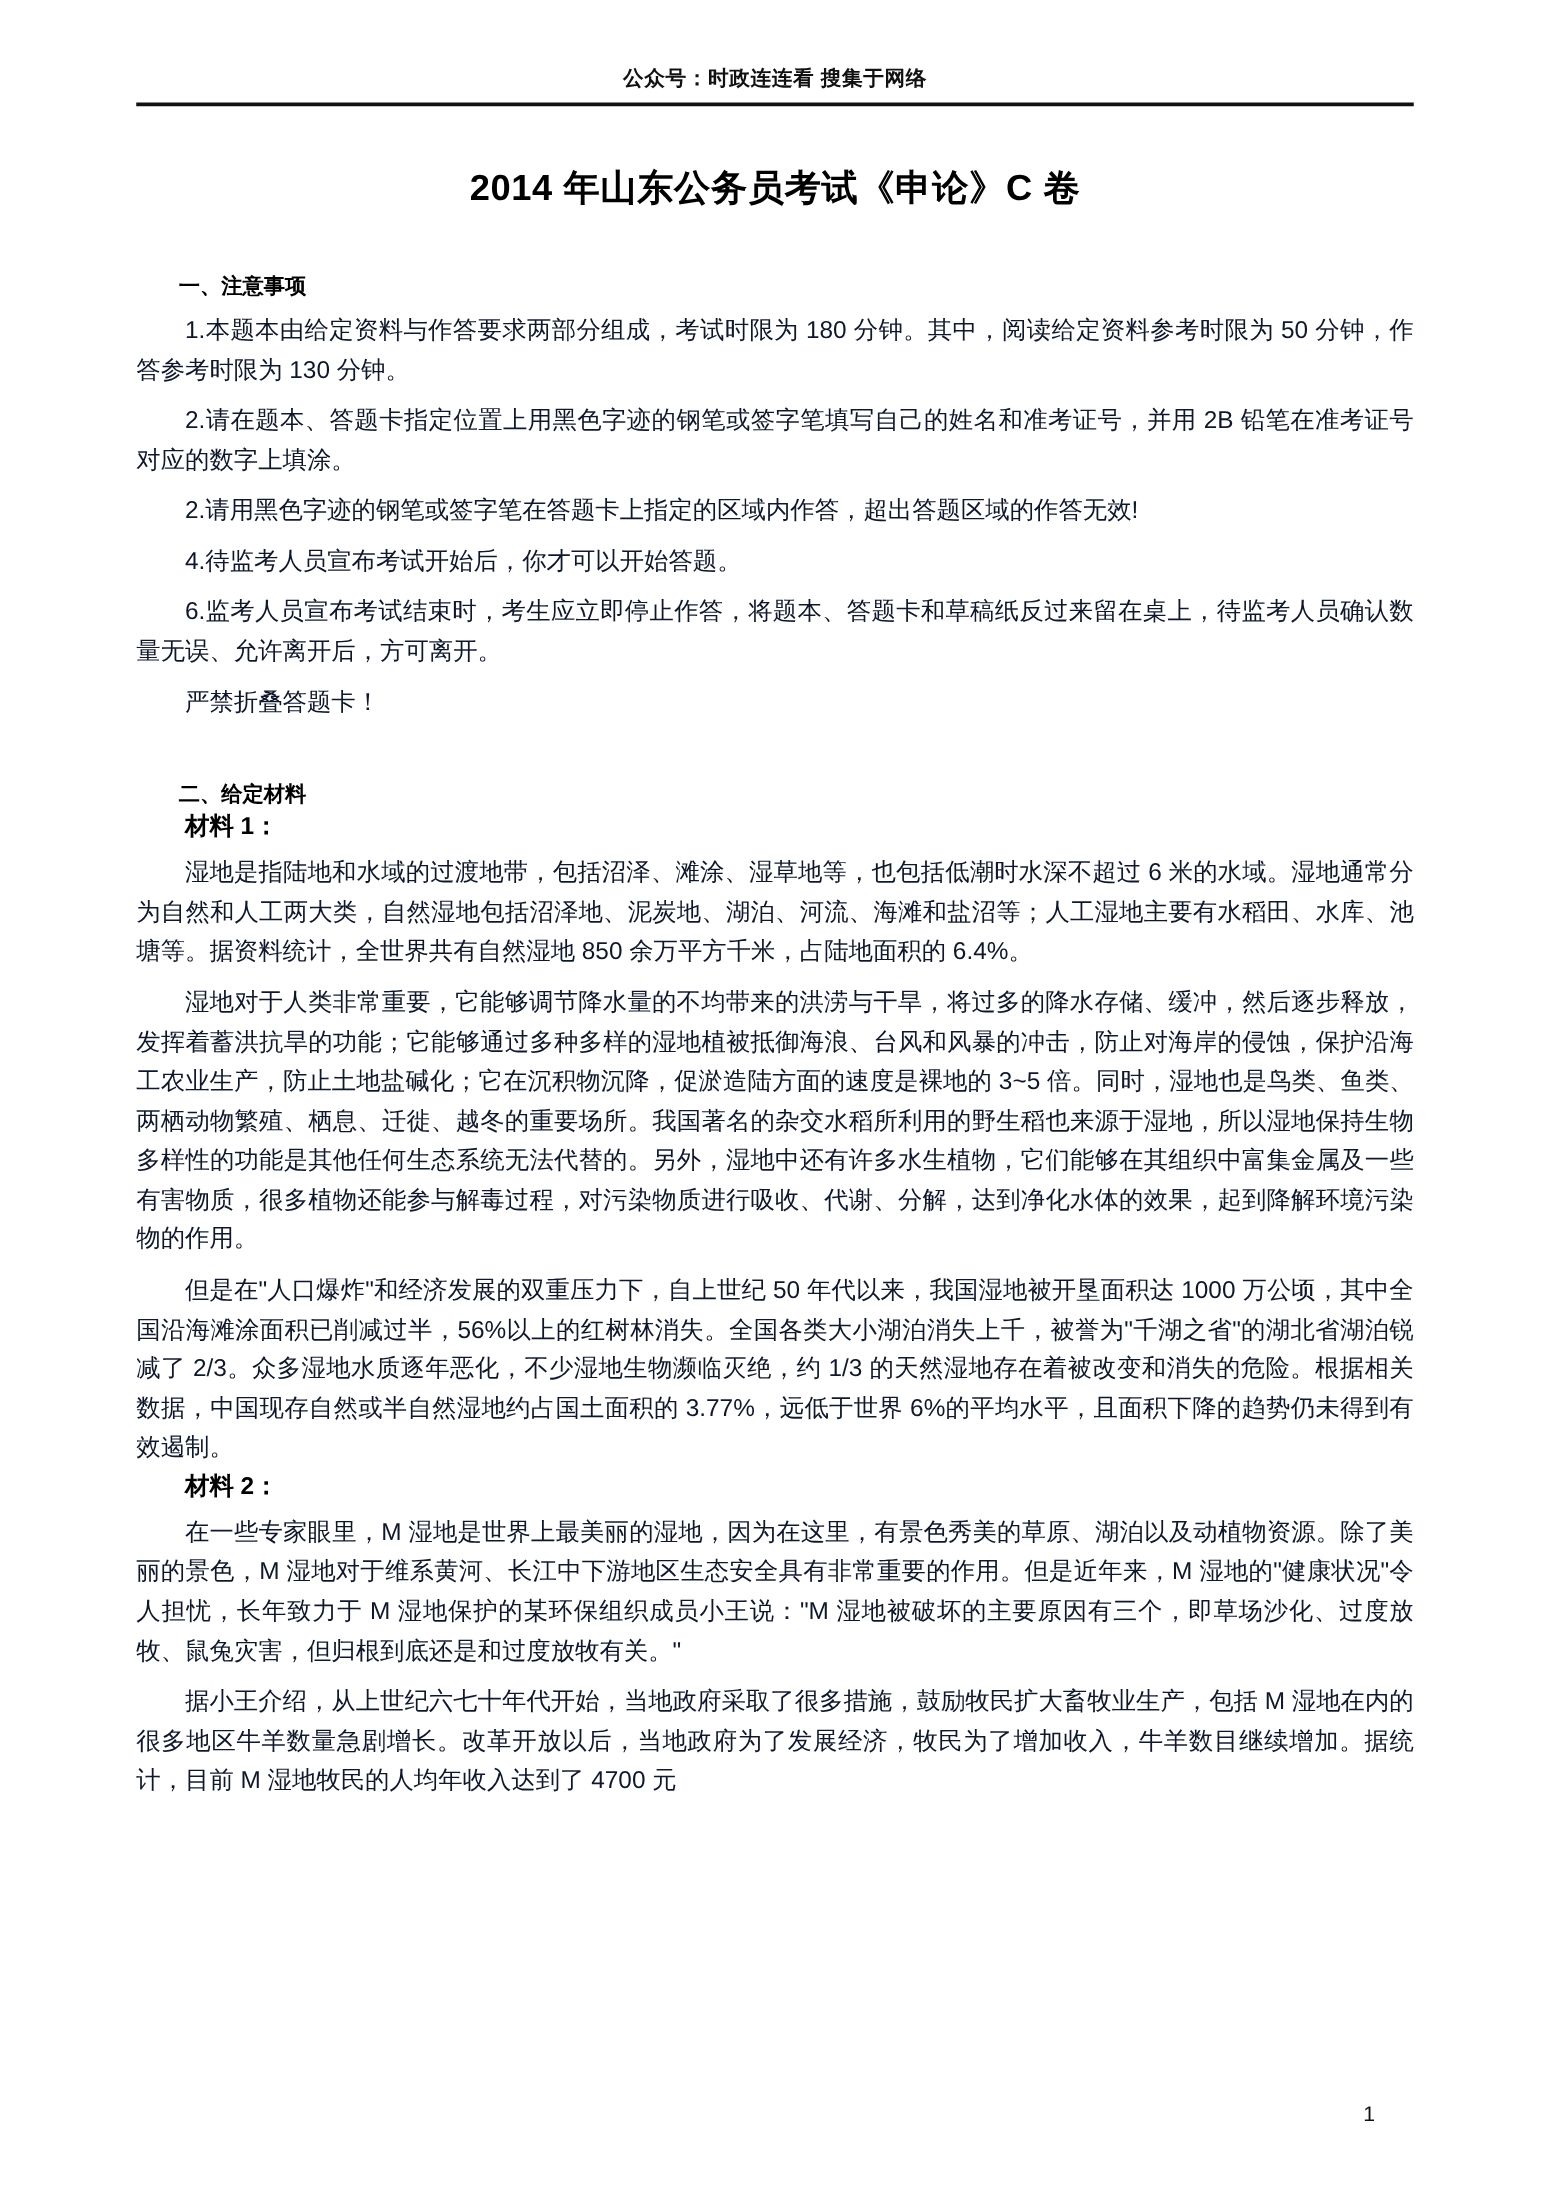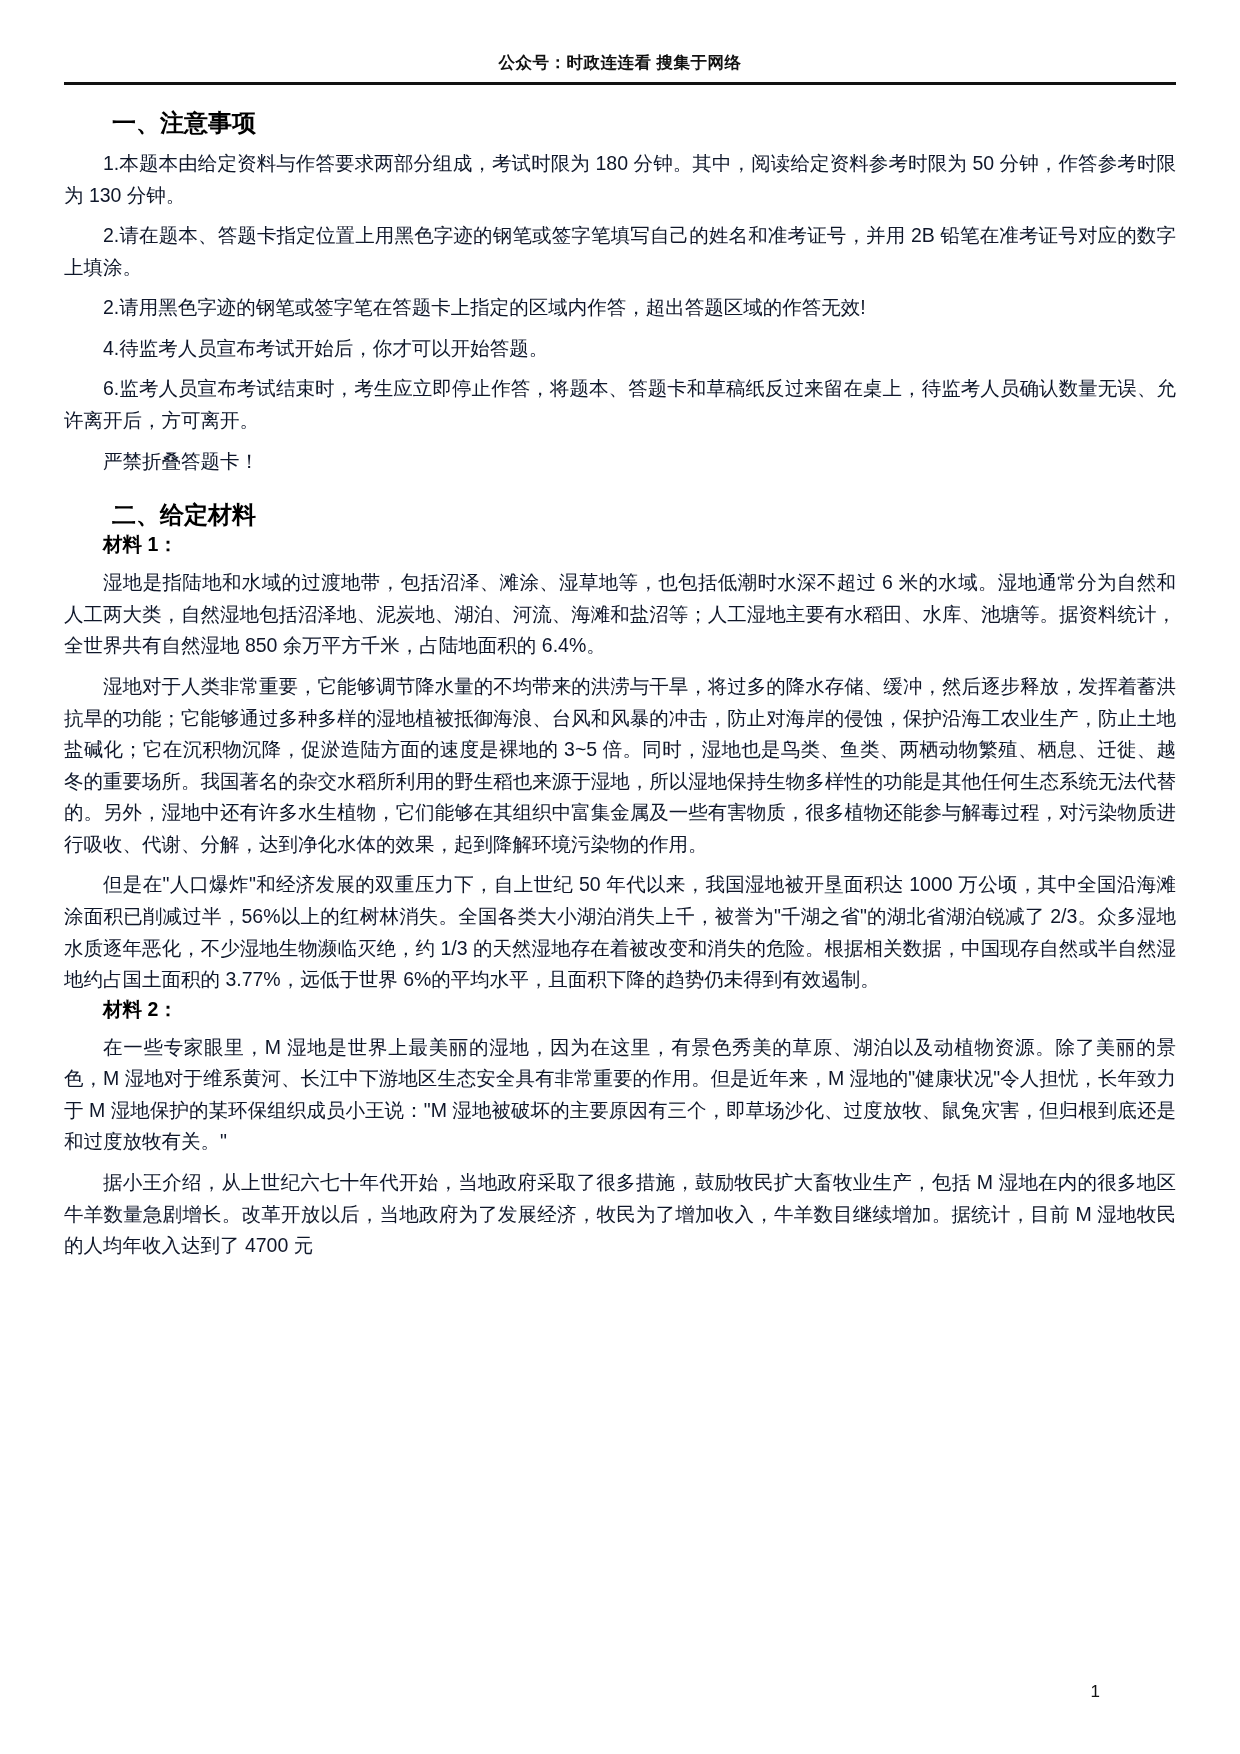--- a/index.html
+++ b/index.html
@@ -13,21 +13,21 @@
     font-family: "Liberation Sans", "DejaVu Sans", sans-serif;
     color: #1a1a1a;
     position: relative;
     overflow: hidden;
   }
   .page {
     position: relative;
     width: 1240px;
     height: 1754px;
     box-sizing: border-box;
-    padding: 0 64px;
+    padding: 0 109px;
   }
   .header {
     text-align: center;
     font-size: 16.5px;
     font-weight: bold;
     letter-spacing: 0.5px;
     padding-top: 52px;
     color: #111;
   }
   .header-rule {
@@ -37,23 +37,23 @@
   }
   .doc-title {
     text-align: center;
     font-size: 29px;
     font-weight: bold;
     margin-top: 46px;
     letter-spacing: 0.5px;
     color: #000;
   }
   .section-heading {
-    font-size: 24px;
+    font-size: 17px;
     font-weight: bold;
-    margin-top: 22px;
+    margin-top: 46px;
     text-indent: 2em;
     color: #000;
   }
   .sub-heading {
     font-size: 19.5px;
     font-weight: bold;
     margin-top: 0;
     text-indent: 2em;
     color: #000;
   }
@@ -75,20 +75,21 @@
   }
 </style>
 </head>
 <body>
 
 <div class="page">
 
   <div class="header">公众号：时政连连看  搜集于网络</div>
   <div class="header-rule"></div>
 
+  <div class="doc-title">2014 年山东公务员考试《申论》C 卷</div>
 
   <div class="section-heading">一、注意事项</div>
   <p class="body-text">1.本题本由给定资料与作答要求两部分组成，考试时限为 180 分钟。其中，阅读给定资料参考时限为 50 分钟，作答参考时限为 130 分钟。</p>
   <p class="body-text">2.请在题本、答题卡指定位置上用黑色字迹的钢笔或签字笔填写自己的姓名和准考证号，并用 2B 铅笔在准考证号对应的数字上填涂。</p>
   <p class="body-text">2.请用黑色字迹的钢笔或签字笔在答题卡上指定的区域内作答，超出答题区域的作答无效!</p>
   <p class="body-text">4.待监考人员宣布考试开始后，你才可以开始答题。</p>
   <p class="body-text">6.监考人员宣布考试结束时，考生应立即停止作答，将题本、答题卡和草稿纸反过来留在桌上，待监考人员确认数量无误、允许离开后，方可离开。</p>
   <p class="body-text">严禁折叠答题卡！</p>
 
   <div class="section-heading">二、给定材料</div>

